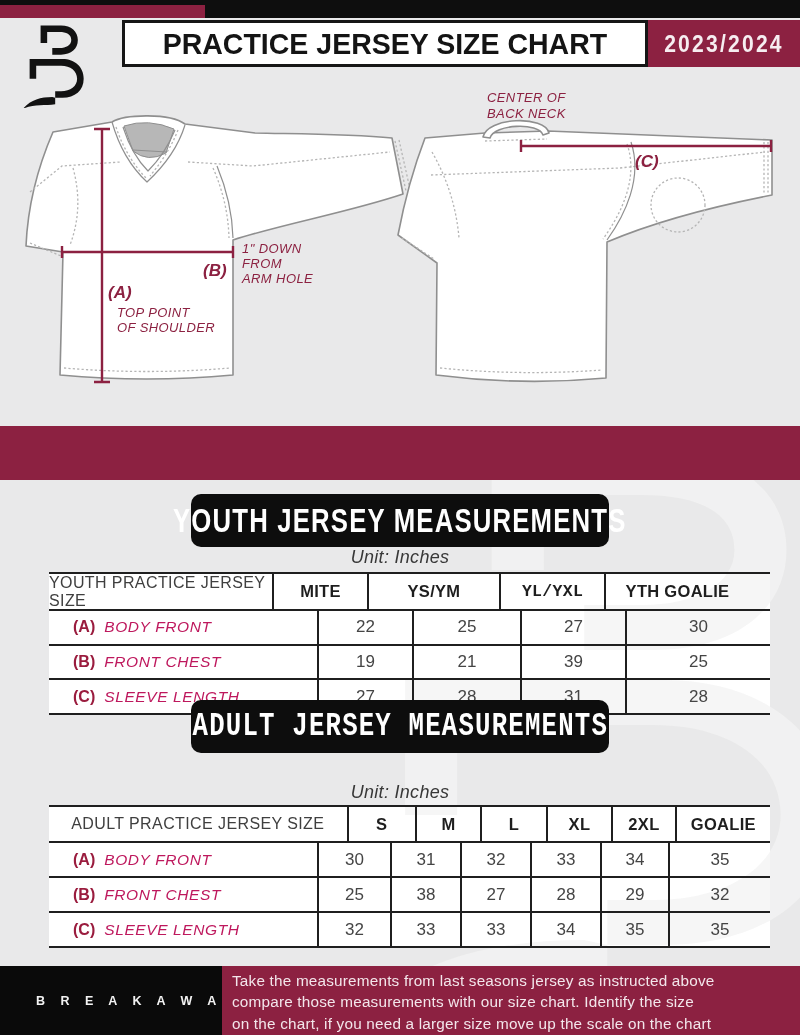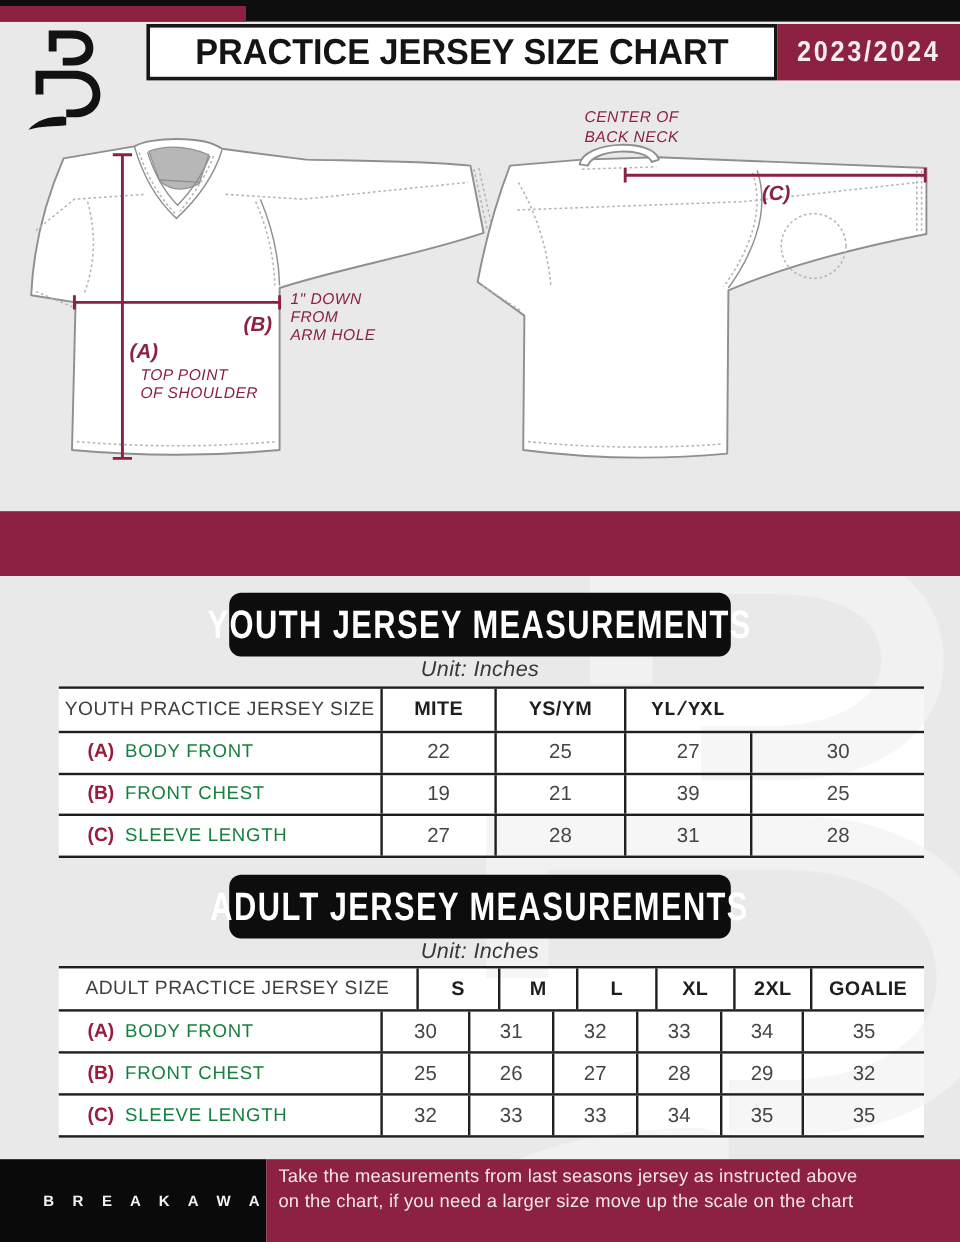--- a/index.html
+++ b/index.html
@@ -76,21 +76,21 @@
   .mrow{display:flex;border-top:2px solid #1F1F1F;box-sizing:border-box;}
   .mcell{
     display:flex;align-items:center;justify-content:center;box-sizing:border-box;
     font-size:17px;color:#454545;
   }
   .mcell + .mcell{border-left:2px solid #1F1F1F;}
   .mcell.chead{font-weight:700;font-size:16.5px;color:#1E1E1E;letter-spacing:.3px;}
   .mcell.csize{font-size:16px;color:#3F3F3F;letter-spacing:.4px;}
   .mcell.clabel{justify-content:flex-start;padding-left:24px;}
   .clabel .pfx{font-weight:700;color:#9A1C3E;font-size:16px;margin-right:9px;}
-  .clabel .lbl{font-size:15.5px;color:#15803d;letter-spacing:.6px;}
+  .clabel .lbl{font-size:15.5px;color:#be185d;letter-spacing:.6px;font-style:italic;}
 
   
   .footer-black{
     left:0;top:966px;width:222px;height:69px;background:#0A0A0A;
     display:flex;align-items:center;
   }
   .footer-black svg{margin-left:22px;}
   .footer-brand{
     color:#F2F2F2;font-size:12.5px;font-weight:700;letter-spacing:6px;margin-left:14px;white-space:nowrap;
   }
@@ -201,24 +201,25 @@
 
 <div class="abs fit-banner z2">
 </div>
 
 <div class="abs sec-banner z2" style="top:494px;">
   <span>YOUTH JERSEY MEASUREMENTS</span>
 </div>
 <div class="abs unit z2" style="top:547px;">Unit: Inches</div>
 <div class="abs mtable z2" style="top:572px;">
     <div class="mrow" style="height: 37px;">
-      <div class="mcell csize" style="width: 268px;">YOUTH PRACTICE JERSEY SIZE</div>
+      <div class="mcell csize" style="width: 223px;">YOUTH PRACTICE JERSEY SIZE</div>
       <div class="mcell chead" style="width: 95px; text-align: center;">MITE</div>
-      <div class="mcell chead" style="width: 108px;">YS/YM</div>
+      <div class="mcell chead" style="width: 132px;">YS/YM</div>
       <div class="mcell chead" style="width: 105px; font-family: Liberation Mono, monospace;">YL/YXL</div>
+      <div class="mcell chead" style="width: 145px;">YTH GOALIE</div>
     </div>
     <div class="mrow" style="height: 34.67px;">
       <div class="mcell clabel" style="width: 268px;">
         <span class="pfx">(A)</span>
         <span class="lbl">BODY FRONT</span>
       </div>
       <div class="mcell " style="width: 95px;">22</div>
       <div class="mcell " style="width: 108px;">25</div>
       <div class="mcell " style="width: 105px;">27</div>
       <div class="mcell " style="width: 145px;">30</div>
@@ -238,21 +239,21 @@
         <span class="pfx">(C)</span>
         <span class="lbl">SLEEVE LENGTH</span>
       </div>
       <div class="mcell " style="width: 95px;">27</div>
       <div class="mcell " style="width: 108px;">28</div>
       <div class="mcell " style="width: 105px;">31</div>
       <div class="mcell " style="width: 145px;">28</div>
     </div>
   </div>
 
-<div class="abs sec-banner z2" style="top:729px;">
+<div class="abs sec-banner z2" style="top:700px;font-family:Liberation Mono, monospace;">
   <span>ADULT JERSEY MEASUREMENTS</span>
 </div>
 <div class="abs unit z2" style="top:782px;">Unit: Inches</div>
 <div class="abs mtable z2" style="top:805px;">
     <div class="mrow" style="height: 36px;">
       <div class="mcell csize" style="width: 319px;">ADULT PRACTICE JERSEY SIZE</div>
       <div class="mcell chead" style="width: 73px;">S</div>
       <div class="mcell chead" style="width: 70px;">M</div>
       <div class="mcell chead" style="width: 70px;">L</div>
       <div class="mcell chead" style="width: 70px;">XL</div>
@@ -270,21 +271,21 @@
       <div class="mcell " style="width: 70px;">33</div>
       <div class="mcell " style="width: 68px;">34</div>
       <div class="mcell " style="width: 102px;">35</div>
     </div>
     <div class="mrow" style="height: 35px;">
       <div class="mcell clabel" style="width: 268px;">
         <span class="pfx">(B)</span>
         <span class="lbl">FRONT CHEST</span>
       </div>
       <div class="mcell " style="width: 73px;">25</div>
-      <div class="mcell " style="width: 70px;">26</div>
+      <div class="mcell " style="width: 70px;">38</div>
       <div class="mcell " style="width: 70px;">27</div>
       <div class="mcell " style="width: 70px;">28</div>
       <div class="mcell " style="width: 68px;">29</div>
       <div class="mcell " style="width: 102px;">32</div>
     </div>
     <div class="mrow" style="height: 35px;">
       <div class="mcell clabel" style="width: 268px;">
         <span class="pfx">(C)</span>
         <span class="lbl">SLEEVE LENGTH</span>
       </div>
@@ -298,14 +299,15 @@
   </div>
 
 <div class="abs footer-black z2">
   <svg width="30" height="38" viewBox="0 0 90 115">
     <use href="#bmark" fill="url(#silver)"></use>
   </svg>
   <span class="footer-brand">B R E A K A W A Y</span>
 </div>
 <div class="abs footer-maroon z2">
   <div>Take the measurements from last seasons jersey as instructed above</div>
+  <div>compare those measurements  with our size chart. Identify the size</div>
   <div>on the chart, if you need a larger size move up the scale on the chart</div>
 </div>
 
 </body></html>

